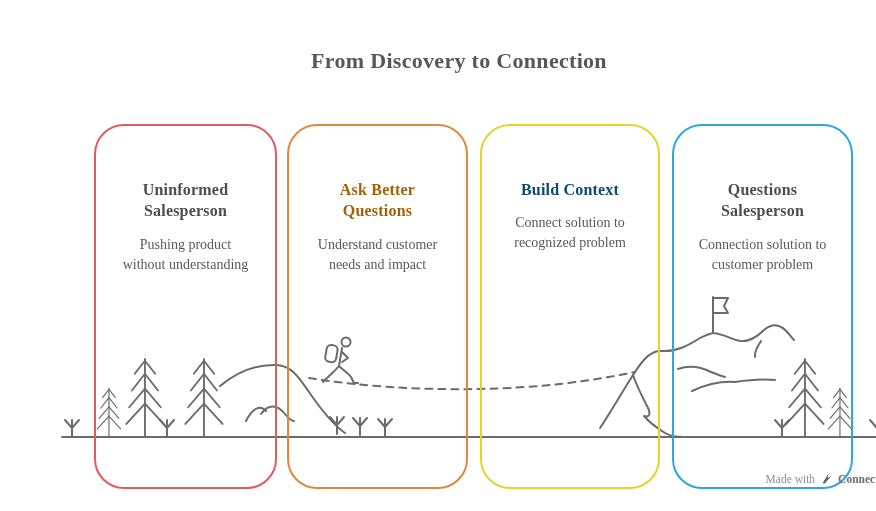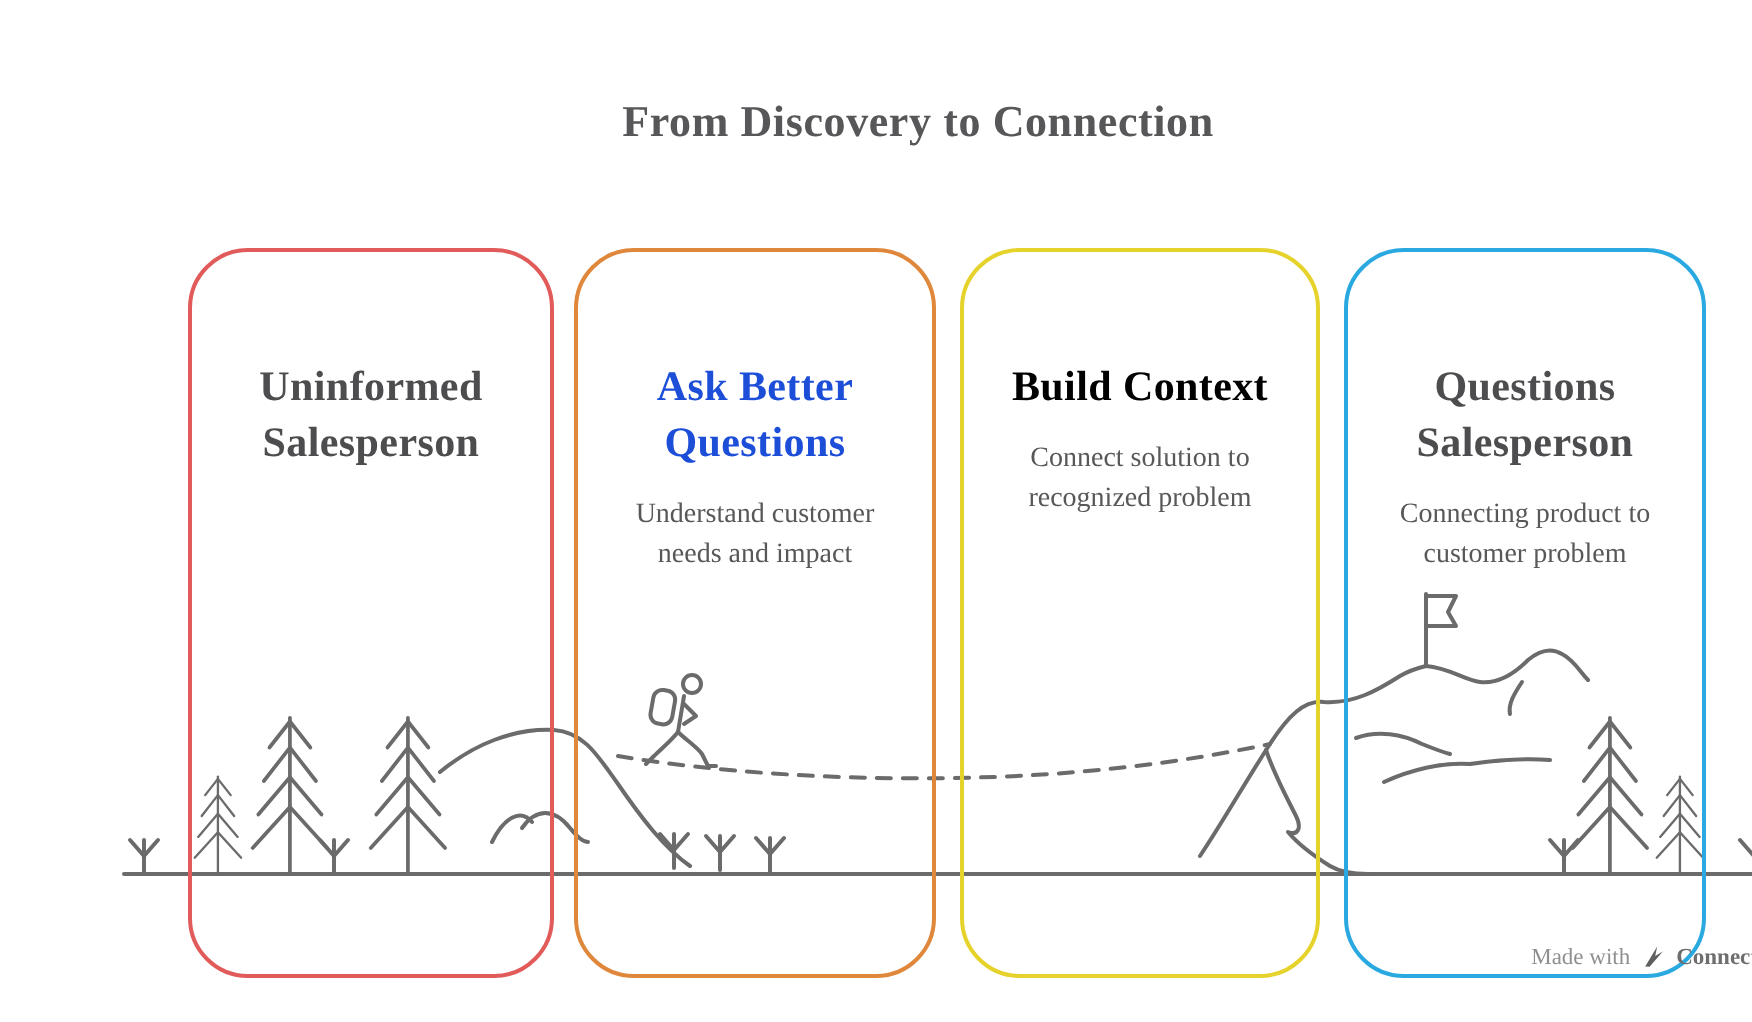--- a/index.html
+++ b/index.html
@@ -19,21 +19,21 @@
     position:absolute; top:124px; height:365px;
     border:2px solid #999; border-radius:30px;
     background:transparent; text-align:center;
     padding:53px 10px 0; z-index:2;
   }
   .panel-1 { left:57px;  width:183px; }
   .panel-2 { left:250px; width:181px; }
   .panel-3 { left:443px; width:180px; }
   .panel-4 { left:635px; width:181px; }
   .panel-title {
-    font-size:21px; font-weight:bold; letter-spacing:.2px;
+    font-size:16px; font-weight:bold; letter-spacing:.2px;
     line-height:1.34; white-space:pre-line; color:#4d4d4f;
     margin-bottom:13px;
   }
   .panel-sub {
     font-size:14px; line-height:1.42; white-space:pre-line;
     color:var(--body-text,#58585a);
   }
   .scene {
     position:absolute; inset:0; z-index:1; pointer-events:none;
     color:var(--line-art,#6b6b6b);
@@ -127,39 +127,41 @@
 
     <g>
       <path d="M676,333 V297"></path>
       <path d="M676,298 L691,298 L687,306 L691,313 L676,313"></path>
     </g>
   </svg>
 
   <div class="panel panel-1" style="border-color: rgb(226, 91, 91);">
     <div class="panel-title" style="color: rgb(77, 77, 79);">Uninformed
 Salesperson</div>
+    <div class="panel-sub">Pushing product
+without understanding</div>
   </div>
 
   <div class="panel panel-2" style="border-color: rgb(223, 136, 60);">
-    <div class="panel-title" style="color: #1d4ed8;">Ask Better
+    <div class="panel-title" style="color: #a16207;">Ask Better
 Questions</div>
     <div class="panel-sub">Understand customer
 needs and impact</div>
   </div>
 
   <div class="panel panel-3" style="border-color: rgb(229, 211, 43);">
-    <div class="panel-title" style="color: #000000;">Build Context</div>
+    <div class="panel-title" style="color: #0c4a6e;">Build Context</div>
     <div class="panel-sub">Connect solution to
 recognized problem</div>
   </div>
 
   <div class="panel panel-4" style="border-color: rgb(41, 169, 224);">
     <div class="panel-title" style="color: rgb(77, 77, 79);">Questions
 Salesperson</div>
-    <div class="panel-sub">Connecting product to
+    <div class="panel-sub">Connection solution to
 customer problem</div>
   </div>
 
   <div class="watermark">
     <span class="wm-made">Made with</span>
     <svg class="wm-icon" viewBox="0 0 13 13" aria-hidden="true">
       <path d="M2.6,11.2 L8.6,1.2 L7.6,6 L11.4,3.8 L4.8,11.4 Z" fill="#5f5f5f" stroke="none"></path>
     </svg>
     <span class="wm-brand">Connect</span>
   </div>

